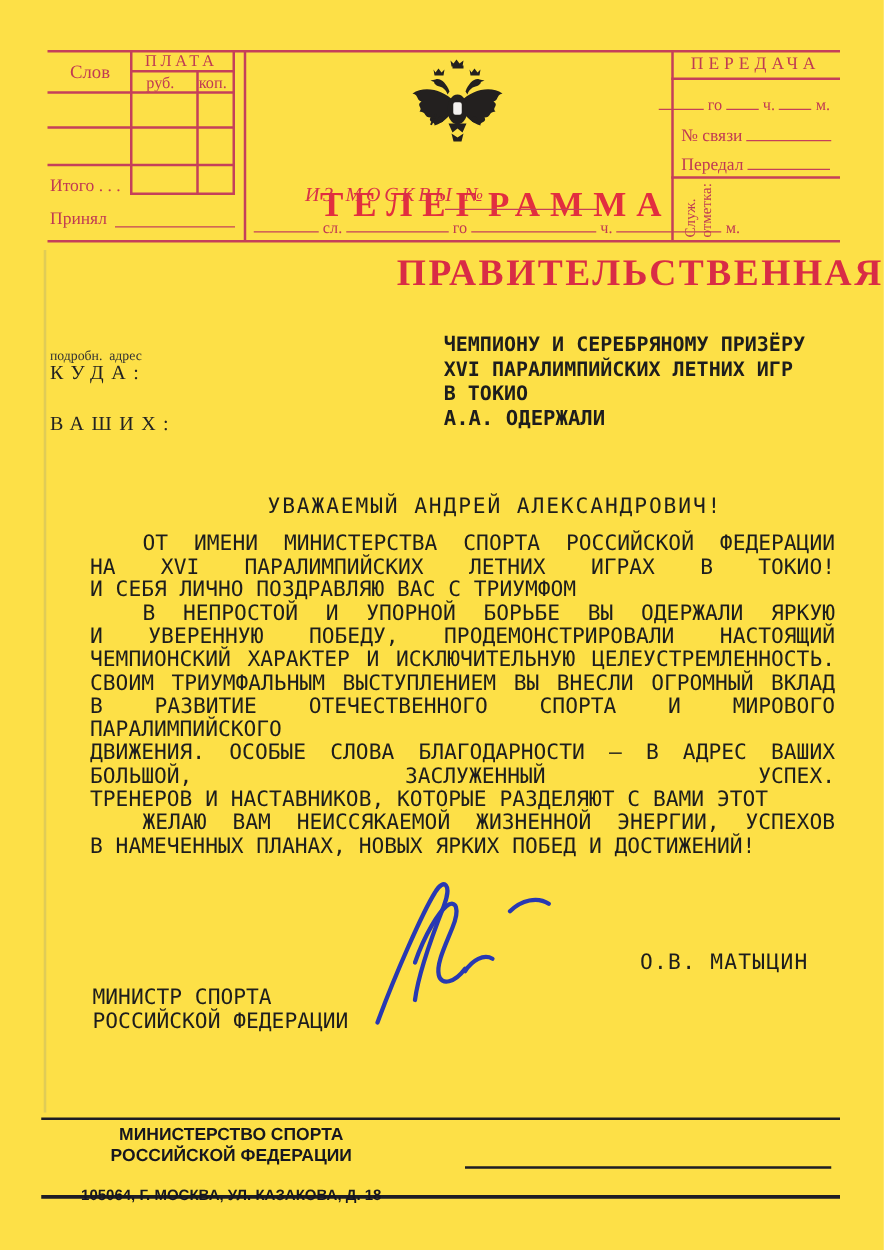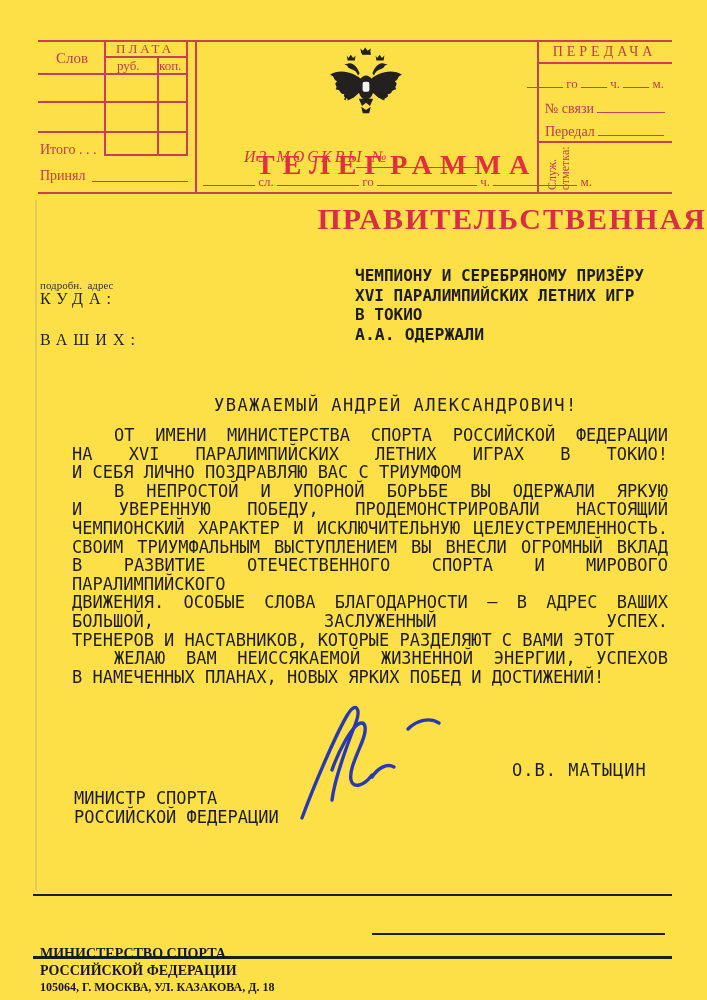--- a/index.html
+++ b/index.html
@@ -30,25 +30,25 @@
   .salutation{position:absolute;left:214px;top:395px;font-size:17px;letter-spacing:1.5px;white-space:nowrap;}
   .body-block{position:absolute;left:72px;top:426px;width:596px;font-size:17px;line-height:18.6px;}
   .jpara .tline{text-align:justify;text-align-last:justify;}
   .jpara .tline:last-child{text-align-last:left;}
   .jpara .tline:first-child{text-indent:42px;}
   
   .sig-title{position:absolute;left:74px;top:741px;font-size:17px;line-height:19px;white-space:pre;margin-top:48px;}
   .sig-name{position:absolute;left:512px;top:760px;font-size:17px;letter-spacing:1px;white-space:nowrap;}
   
   .kline{position:absolute;background:#1d1d24;}
-  .footer-org{position:absolute;left:40px;top:945px;width:290px;
-              color:#16161f;font-family:Liberation Serif, serif;font-weight:bold;}
+  .footer-org{position:absolute;left:40px;top:899px;width:290px;text-align:center;
+              color:#16161f;font-family:Liberation Sans, sans-serif;font-weight:bold;}
   .footer-org .l1{font-size:14px;line-height:17px;}
   .footer-org .l2{font-size:14px;line-height:17px;}
-  .footer-org .l3{font-size:12px;line-height:16px;}
+  .footer-org .l3{font-size:12px;line-height:16px;margin-top:15px;}
   
   .sluzh{position:absolute;left:546px;top:190px;transform:rotate(-90deg);
          transform-origin:0 0;color:#c03a53;font-size:12px;line-height:13px;white-space:pre;}
   .scan-artifact{position:absolute;left:35px;top:200px;width:2px;height:690px;
                  background:rgba(125,130,140,0.22);}
 </style>
 </head>
 <body>
 
 <div class="page">

